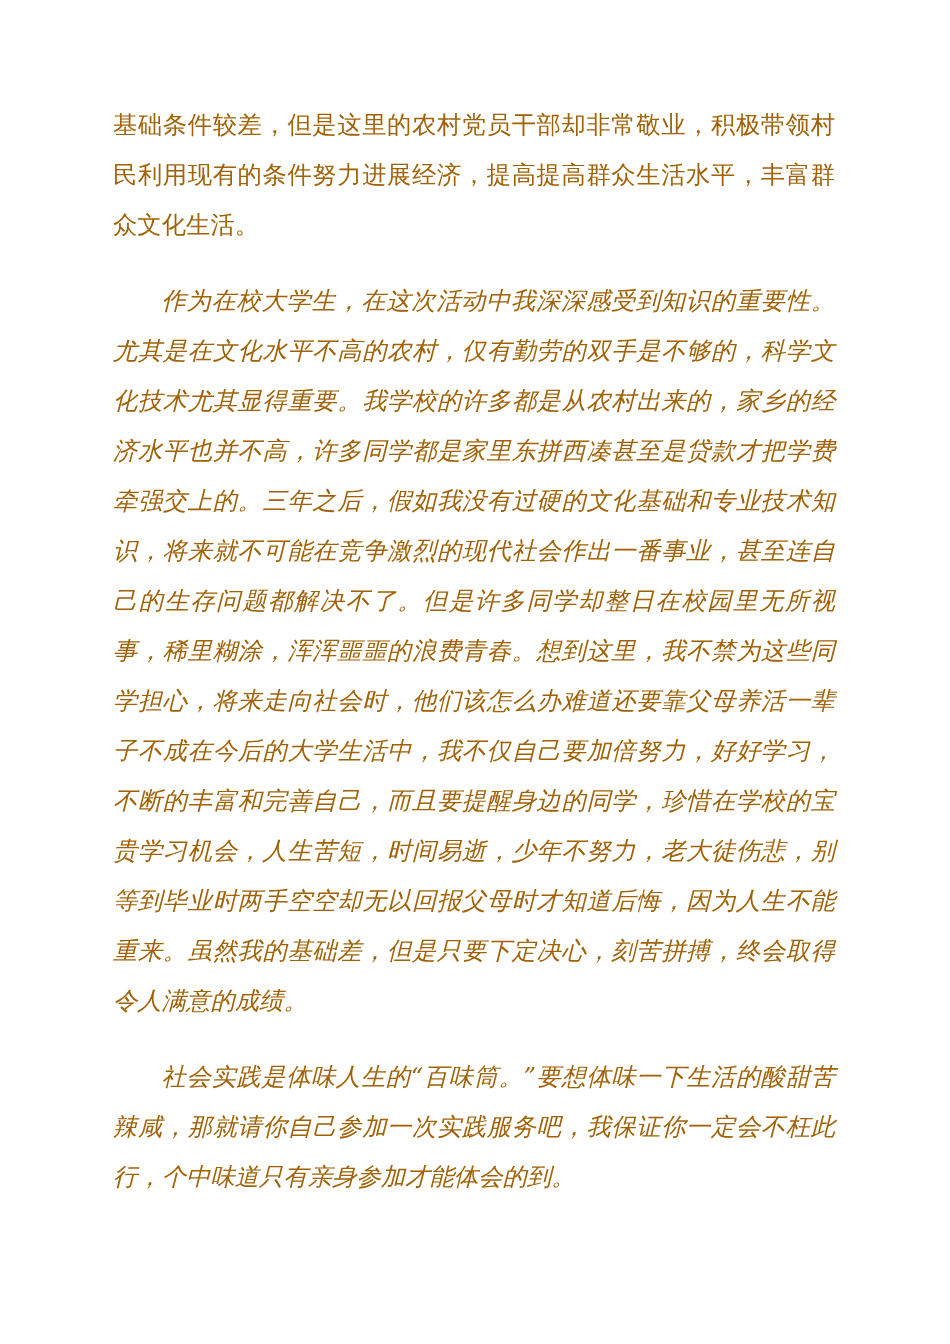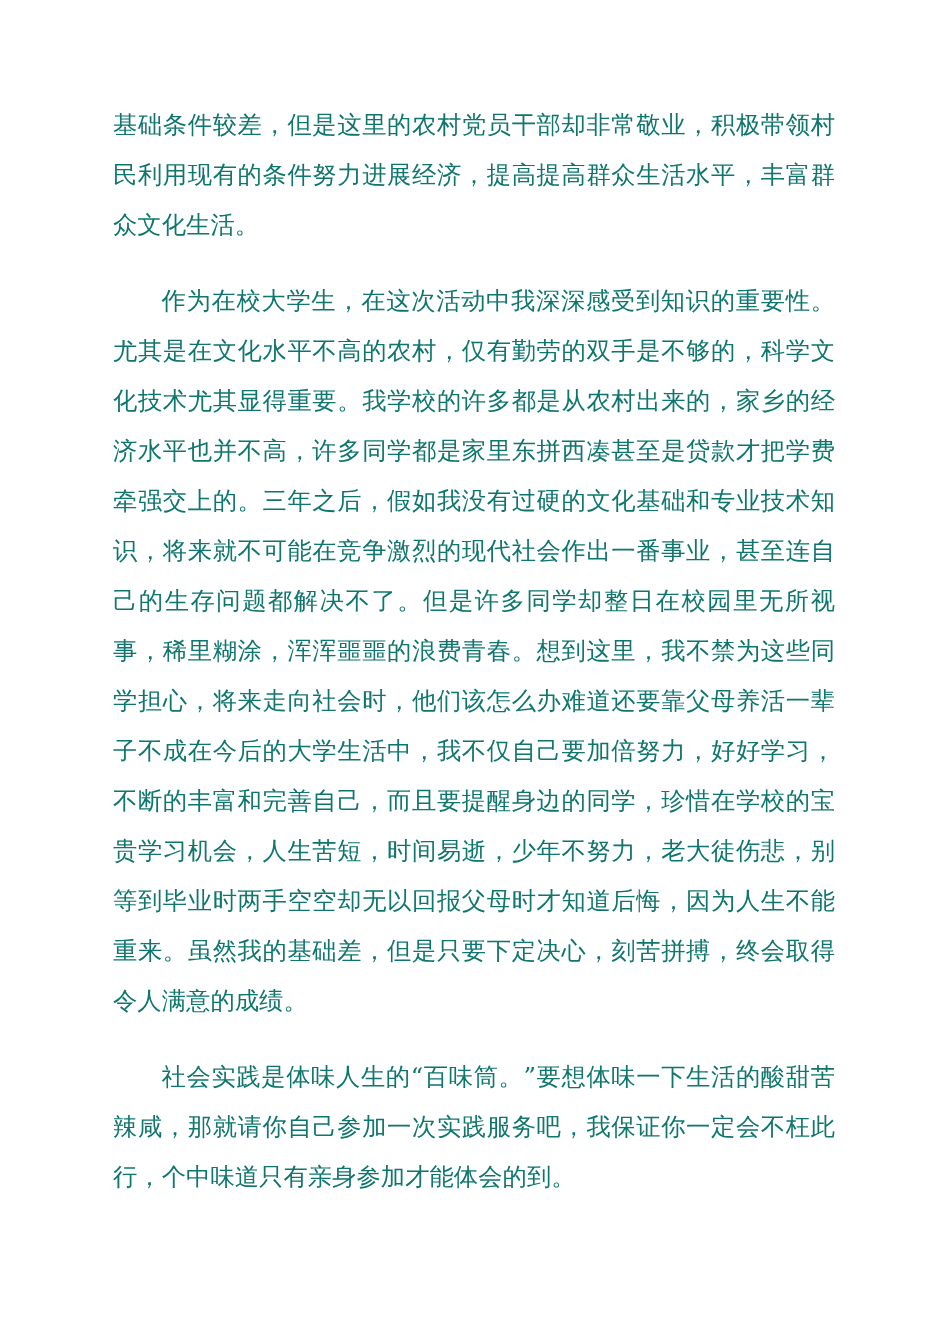--- a/index.html
+++ b/index.html
@@ -22,33 +22,34 @@
     position: absolute;
     left: 113px;
     top: 100px;
     width: 722px;
   }
   .para {
     margin: 0 0 0 0;
     font-family: "DejaVu Serif", "Liberation Serif", serif;
     font-size: 24.3px;
     line-height: 50px;
-    color: #0f766e;
+    color: #a16207;
     text-align: justify;
     text-align-last: left;
     text-justify: inter-character;
     letter-spacing: 0.05px;
     word-break: break-all;
     -webkit-font-smoothing: antialiased;
   }
   .para.indent {
     text-indent: 2em;
   }
   .para + .para {
     margin-top: 26px;
+    font-style: italic;
   }
 </style>
 </head>
 <body>
 
 <div class="page">
   <div class="doc-body">
 
     <p class="para">基础条件较差，但是这里的农村党员干部却非常敬业，积极带领村民利用现有的条件努力进展经济，提高提高群众生活水平，丰富群众文化生活。</p>
 

